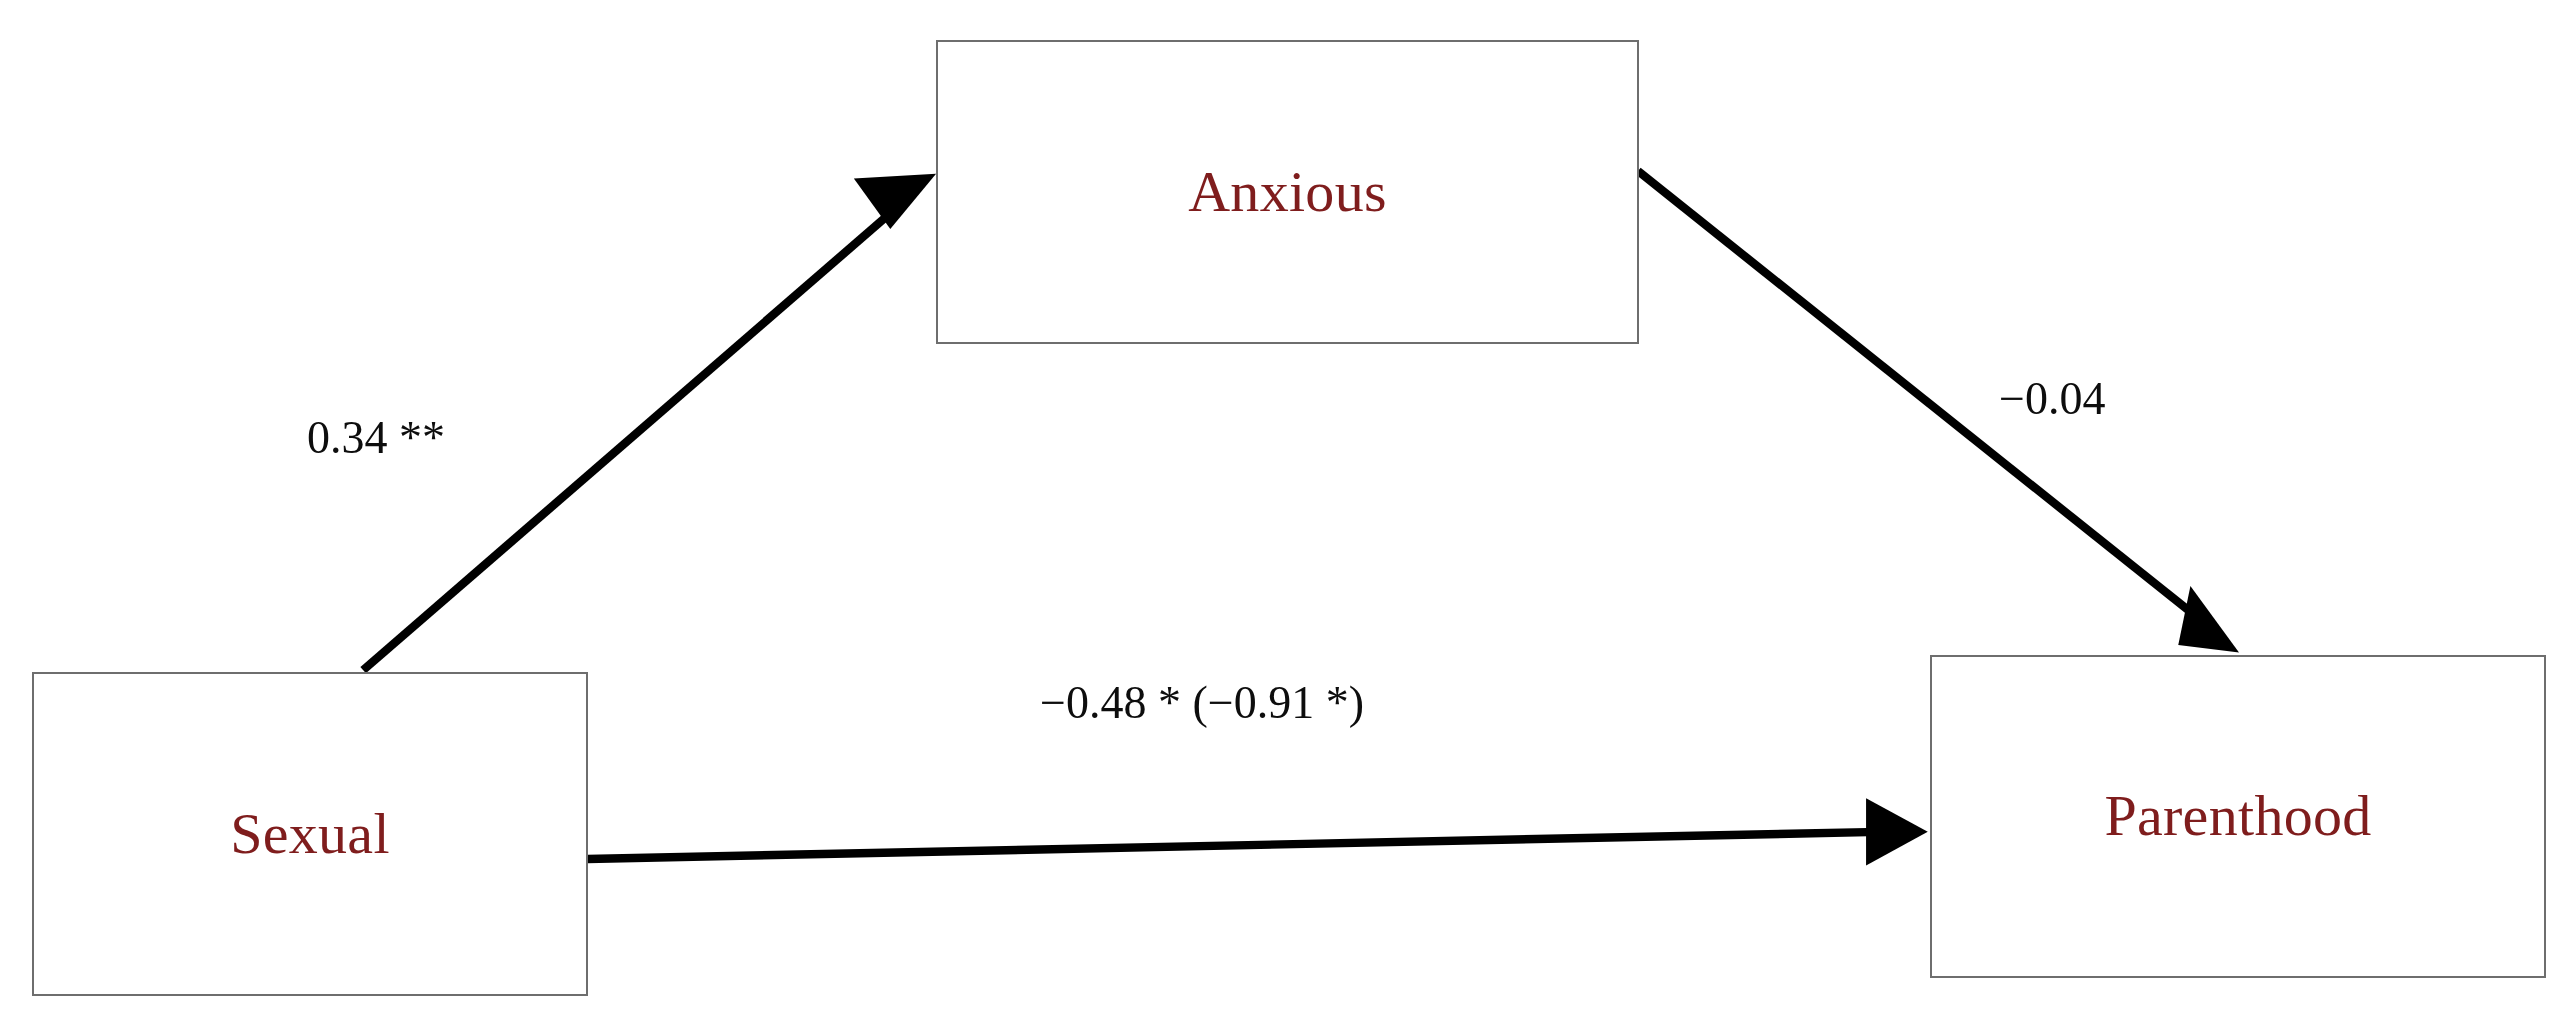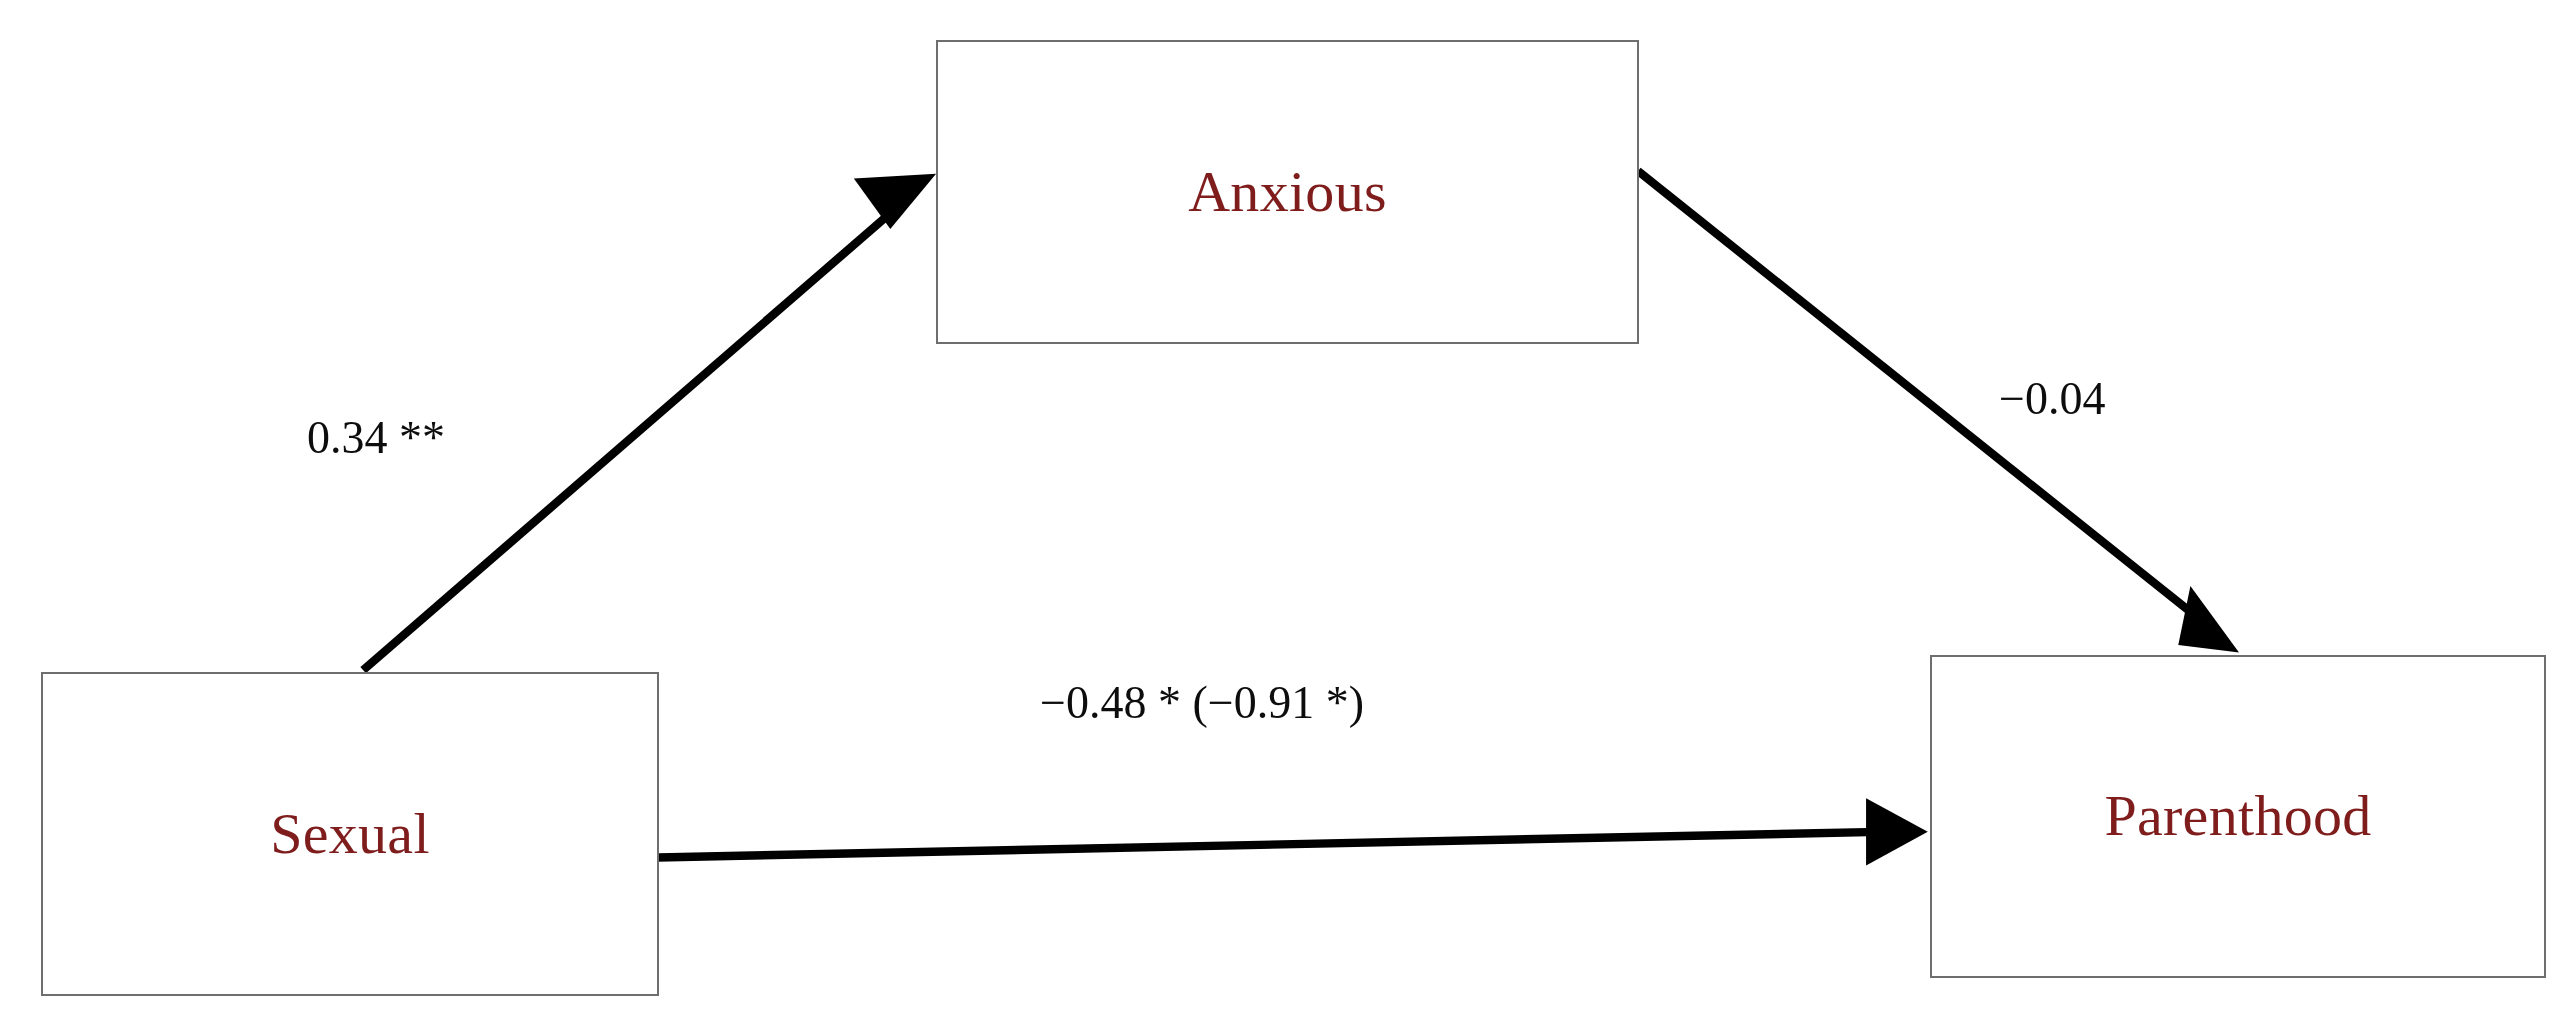--- a/index.html
+++ b/index.html
@@ -47,23 +47,22 @@
   }
   #node-anxious {
     left: 936px;
     top: 40px;
     width: 703px;
     height: 304px;
   }
   #node-sexual {
     left: 32px;
     top: 672px;
-    width: 618px;
+    width: 556px;
     height: 324px;
-    margin-left: 9px;
   }
   #node-parenthood {
     left: 1930px;
     top: 655px;
     width: 616px;
     height: 323px;
   }
   .edge-label {
     position: absolute;
     color: #0d0d0d;

